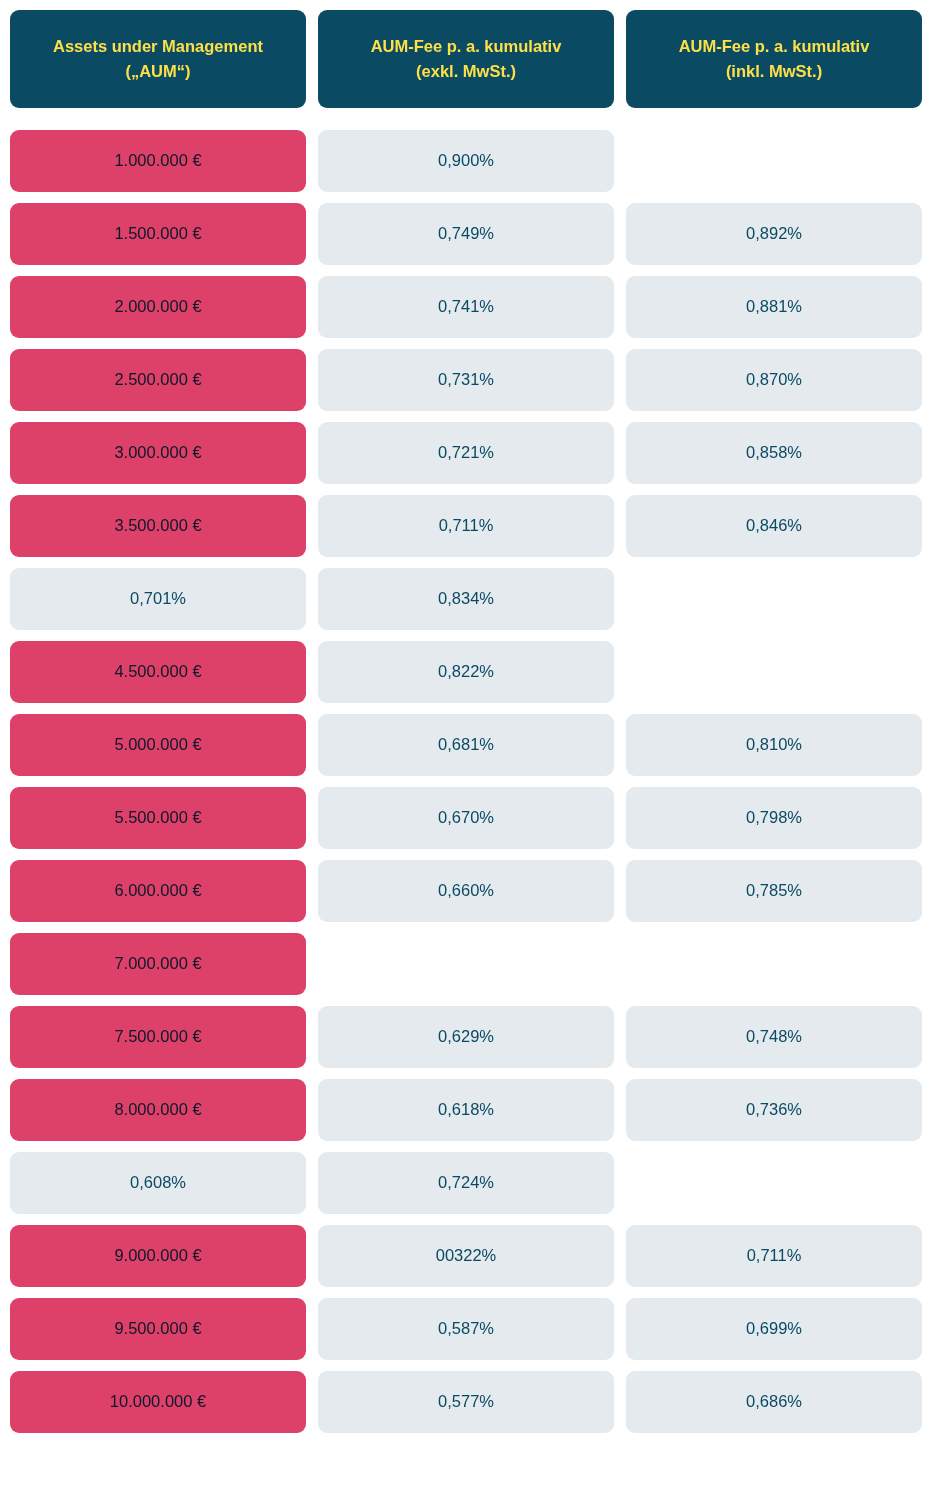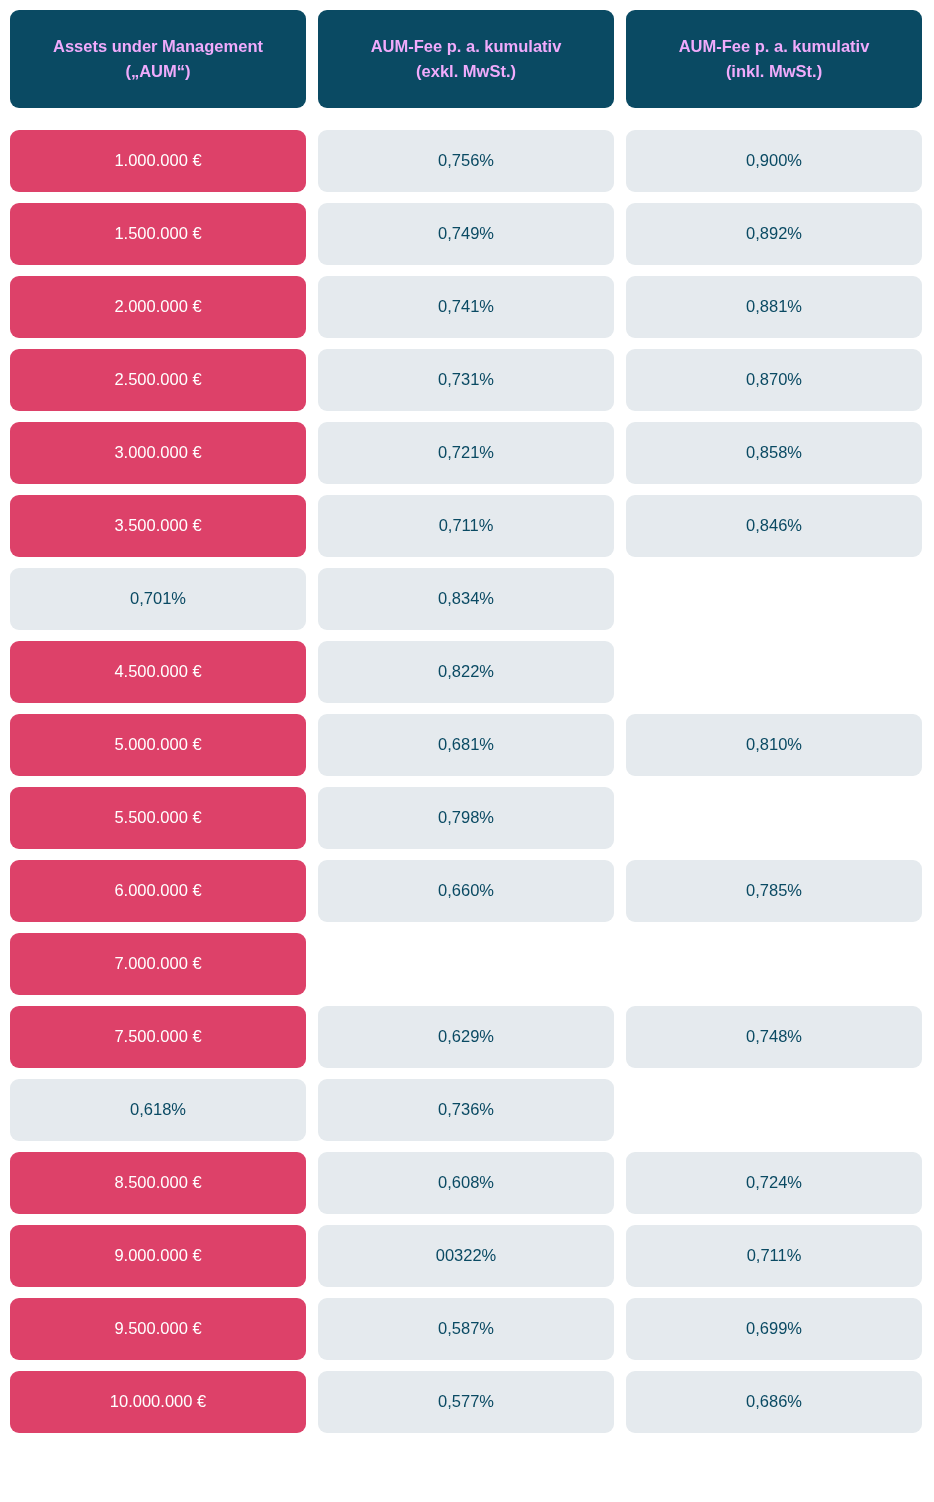--- a/index.html
+++ b/index.html
@@ -26,21 +26,21 @@
   }
 
   .row {
     display: grid;
     grid-template-columns: 296px 296px 296px;
     column-gap: 12px;
   }
 
   .head-row .cell {
     background: #0a4a63;
-    color: #f0abfc;
+    color: #fde047;
     font-weight: bold;
     font-size: 16.5px;
     line-height: 1.5;
     border-radius: 9px;
     min-height: 98px;
     padding: 6px 10px;
   }
 
   .cell {
     box-sizing: border-box;
@@ -59,21 +59,21 @@
 
   .body-row .cell {
     min-height: 62px;
     font-size: 16.5px;
     line-height: 1.2;
     padding: 4px 8px;
   }
 
   .cell-aum {
     background: #dd4169;
-    color: #ffffff;
+    color: #0f172a;
   }
 
   .cell-value {
     background: #e5eaee;
     color: #0a4a63;
   }
 </style>
 </head>
 <body>
 
@@ -90,21 +90,20 @@
     </div>
     <div class="cell head-cell">
       <span class="head-line">AUM-Fee p. a. kumulativ</span>
       <span class="head-line">(inkl. MwSt.)</span>
     </div>
   </div>
 
   <div id="body-rows" style="display: flex; flex-direction: column; gap: 11px; margin-top: 11px;">
       <div class="row body-row">
         <div class="cell cell-aum">1.000.000 €</div>
-        <div class="cell cell-value">0,756%</div>
         <div class="cell cell-value">0,900%</div>
       </div>
       <div class="row body-row">
         <div class="cell cell-aum">1.500.000 €</div>
         <div class="cell cell-value">0,749%</div>
         <div class="cell cell-value">0,892%</div>
       </div>
       <div class="row body-row">
         <div class="cell cell-aum">2.000.000 €</div>
         <div class="cell cell-value">0,741%</div>
@@ -133,41 +132,42 @@
         <div class="cell cell-aum">4.500.000 €</div>
         <div class="cell cell-value">0,822%</div>
       </div>
       <div class="row body-row">
         <div class="cell cell-aum">5.000.000 €</div>
         <div class="cell cell-value">0,681%</div>
         <div class="cell cell-value">0,810%</div>
       </div>
       <div class="row body-row">
         <div class="cell cell-aum">5.500.000 €</div>
+        <div class="cell cell-value">0,670%</div>
         <div class="cell cell-value">0,798%</div>
       </div>
       <div class="row body-row">
         <div class="cell cell-aum">6.000.000 €</div>
         <div class="cell cell-value">0,660%</div>
         <div class="cell cell-value">0,785%</div>
       </div>
       <div class="row body-row">
         <div class="cell cell-aum">7.000.000 €</div>
       </div>
       <div class="row body-row">
         <div class="cell cell-aum">7.500.000 €</div>
         <div class="cell cell-value">0,629%</div>
         <div class="cell cell-value">0,748%</div>
       </div>
       <div class="row body-row">
+        <div class="cell cell-aum">8.000.000 €</div>
         <div class="cell cell-value">0,618%</div>
         <div class="cell cell-value">0,736%</div>
       </div>
       <div class="row body-row">
-        <div class="cell cell-aum">8.500.000 €</div>
         <div class="cell cell-value">0,608%</div>
         <div class="cell cell-value">0,724%</div>
       </div>
       <div class="row body-row">
         <div class="cell cell-aum">9.000.000 €</div>
         <div class="cell cell-value">00322%</div>
         <div class="cell cell-value">0,711%</div>
       </div>
       <div class="row body-row">
         <div class="cell cell-aum">9.500.000 €</div>

